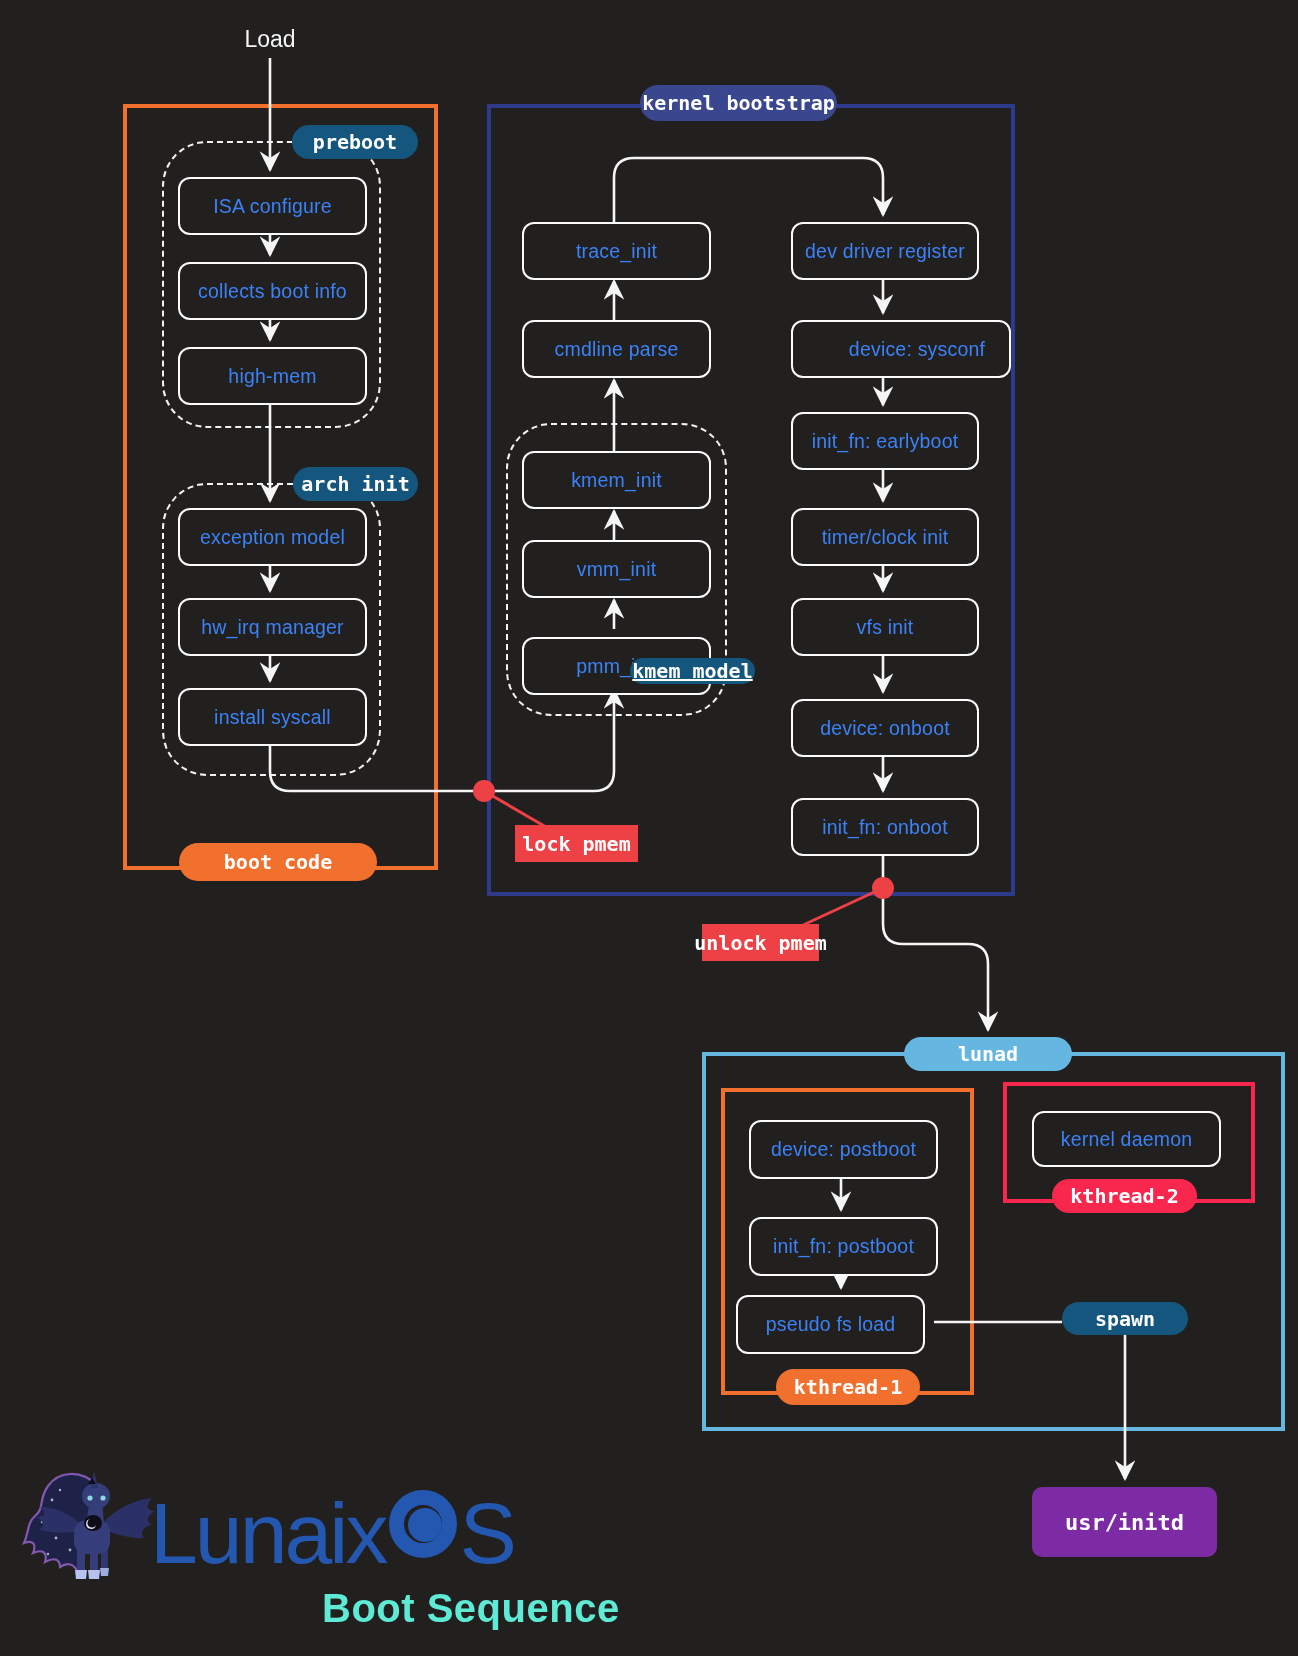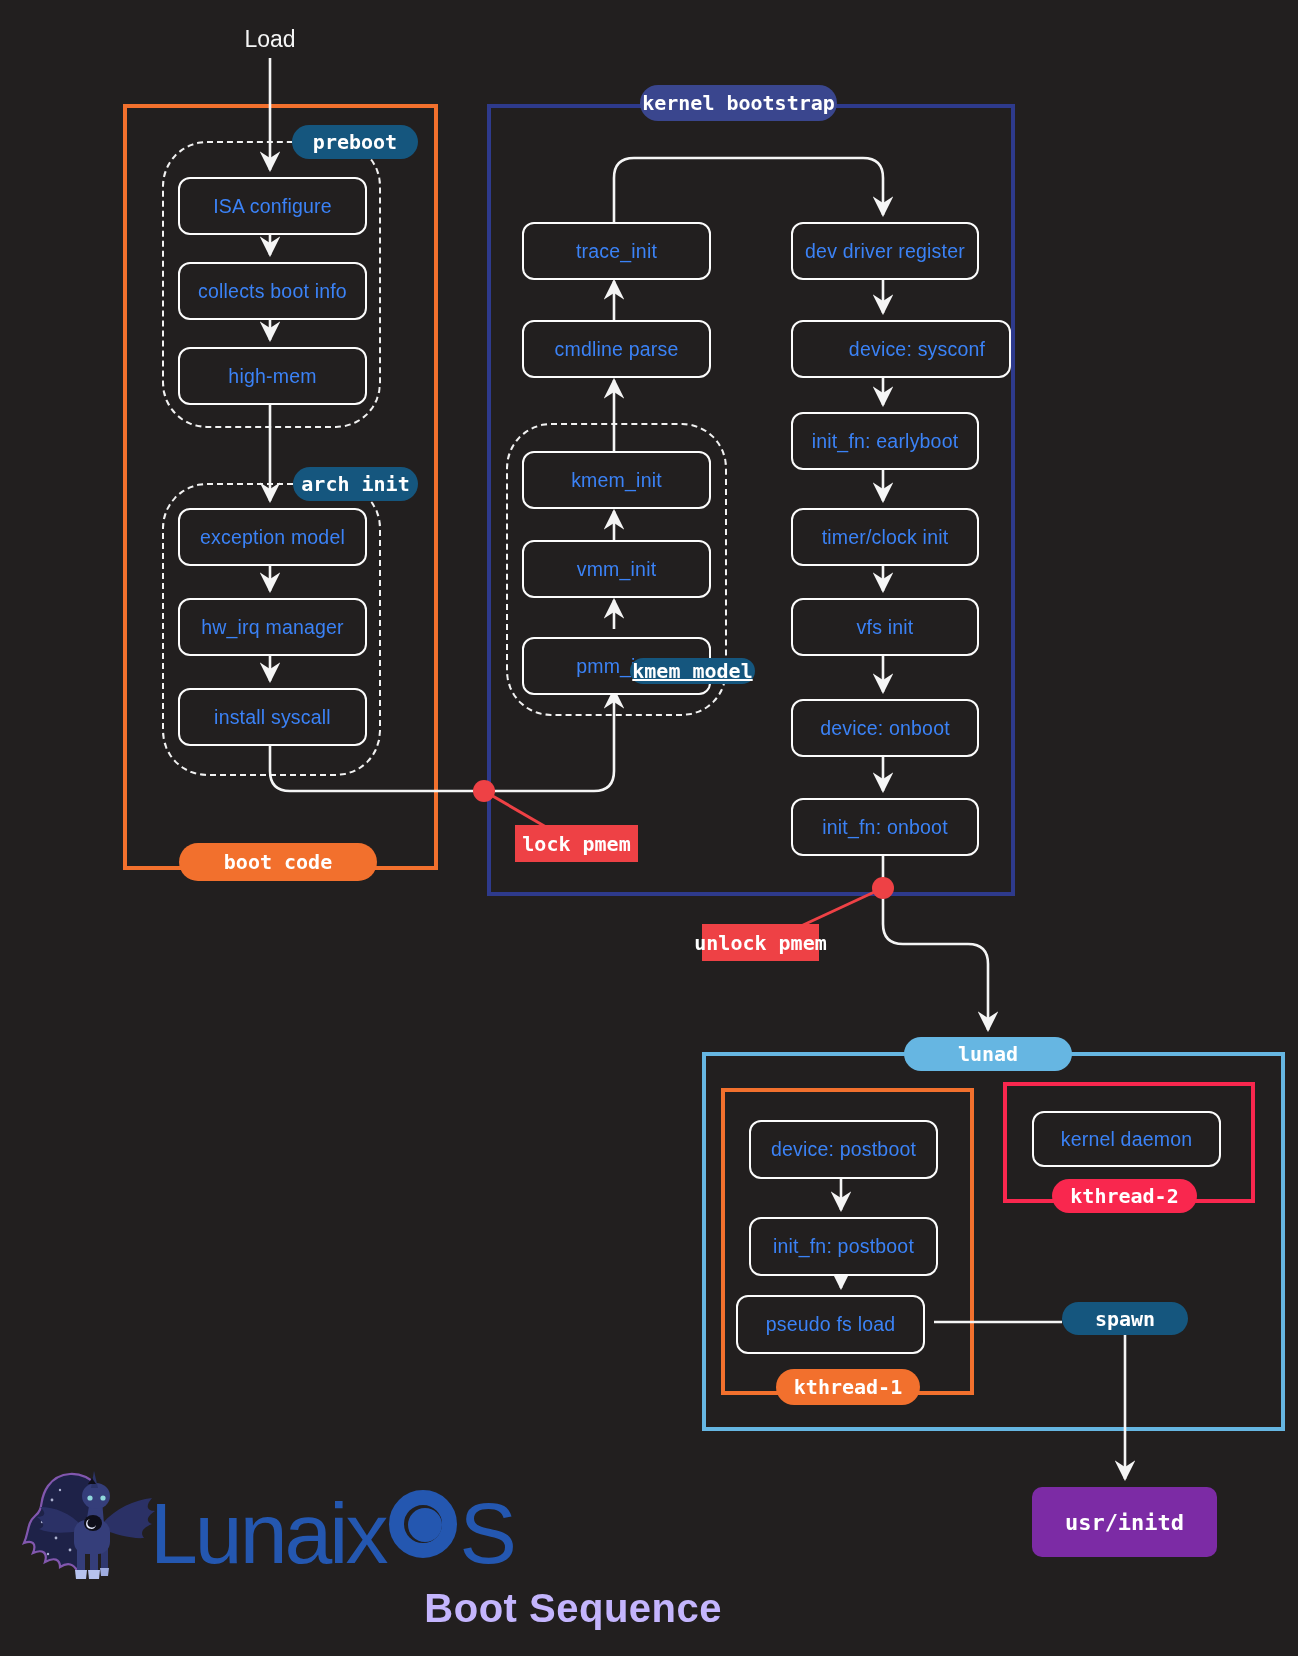--- a/index.html
+++ b/index.html
@@ -60,22 +60,22 @@
   .logo-o{
     position:relative;display:inline-block;box-sizing:border-box;
     width:68px;height:68px;border:15px solid var(--logo_blue);
     border-radius:50%;margin:6px 2px 0 4px;
   }
   .logo-o-dot{
     position:absolute;left:4px;top:3px;width:34px;height:34px;
     border-radius:50%;background:var(--logo_blue);
   }
   .caption{
-    position:absolute;left:322px;top:1586px;width:400px;text-align:right;
-    color:#c4b5fd;font-size:40px;font-weight:bold;letter-spacing:.5px;
+    position:absolute;left:322px;top:1586px;width:400px;text-align:left;
+    color:#5eead4;font-size:40px;font-weight:bold;letter-spacing:.5px;
   }
 </style>
 </head>
 <body style="background: rgb(34, 31, 31);">
 
 <div class="gbox orange" style="left:123px;top:104px;width:307px;height:758px;"></div>
 <div class="gbox navy" style="left:487px;top:104px;width:520px;height:784px;"></div>
 <div class="gbox lightblue" style="left:702px;top:1052px;width:575px;height:371px;"></div>
 <div class="gbox orange" style="left:721px;top:1088px;width:245px;height:299px;"></div>
 <div class="gbox crimson" style="left:1003px;top:1082px;width:244px;height:113px;"></div>

